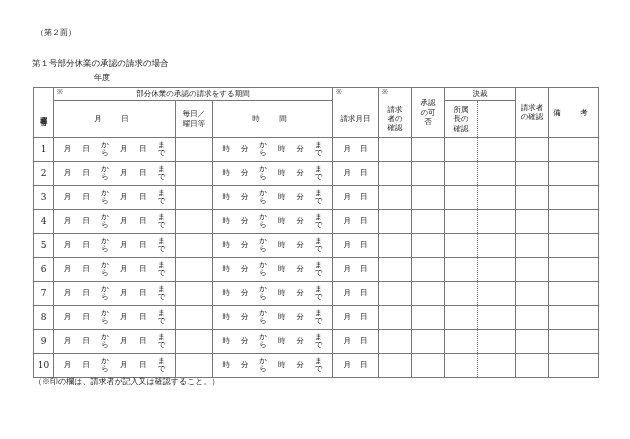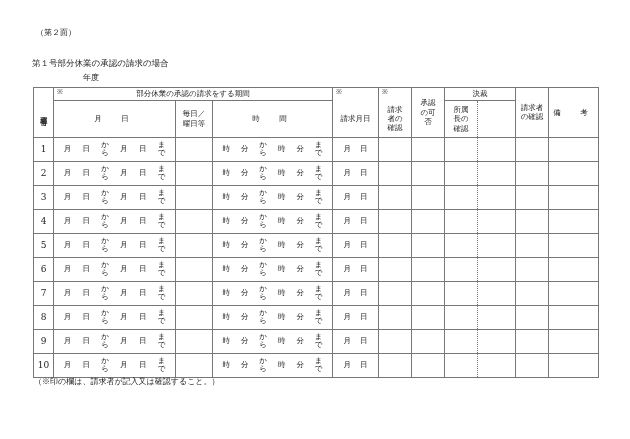--- a/index.html
+++ b/index.html
@@ -4,21 +4,21 @@
 <style>
   html, body { margin: 0; padding: 0; }
   body {
     width: 630px; height: 439px; background: #ffffff; position: relative;
     font-family: "DejaVu Serif", "Liberation Serif", serif; color: #222;
     overflow: hidden;
   }
   .t { position: absolute; white-space: nowrap; }
   .pg { left: 36px; top: 27px; font-size: 8px; }
   .ttl { left: 32px; top: 58px; font-size: 8.5px; text-align: right; }
-  .yr { left: 83px; top: 72px; font-size: 8px; }
+  .yr { left: 94px; top: 72px; font-size: 8px; }
   .note { left: 34px; top: 376px; font-size: 8px; font-family: Liberation Mono, monospace; }
 
   table.form {
     position: absolute; left: 33px; top: 87px;
     border-collapse: collapse; table-layout: fixed;
     font-size: 7.5px;
   }
   table.form td {
     border: 1px solid #777; padding: 0; text-align: center; vertical-align: middle;
     line-height: 1.25; overflow: hidden;

